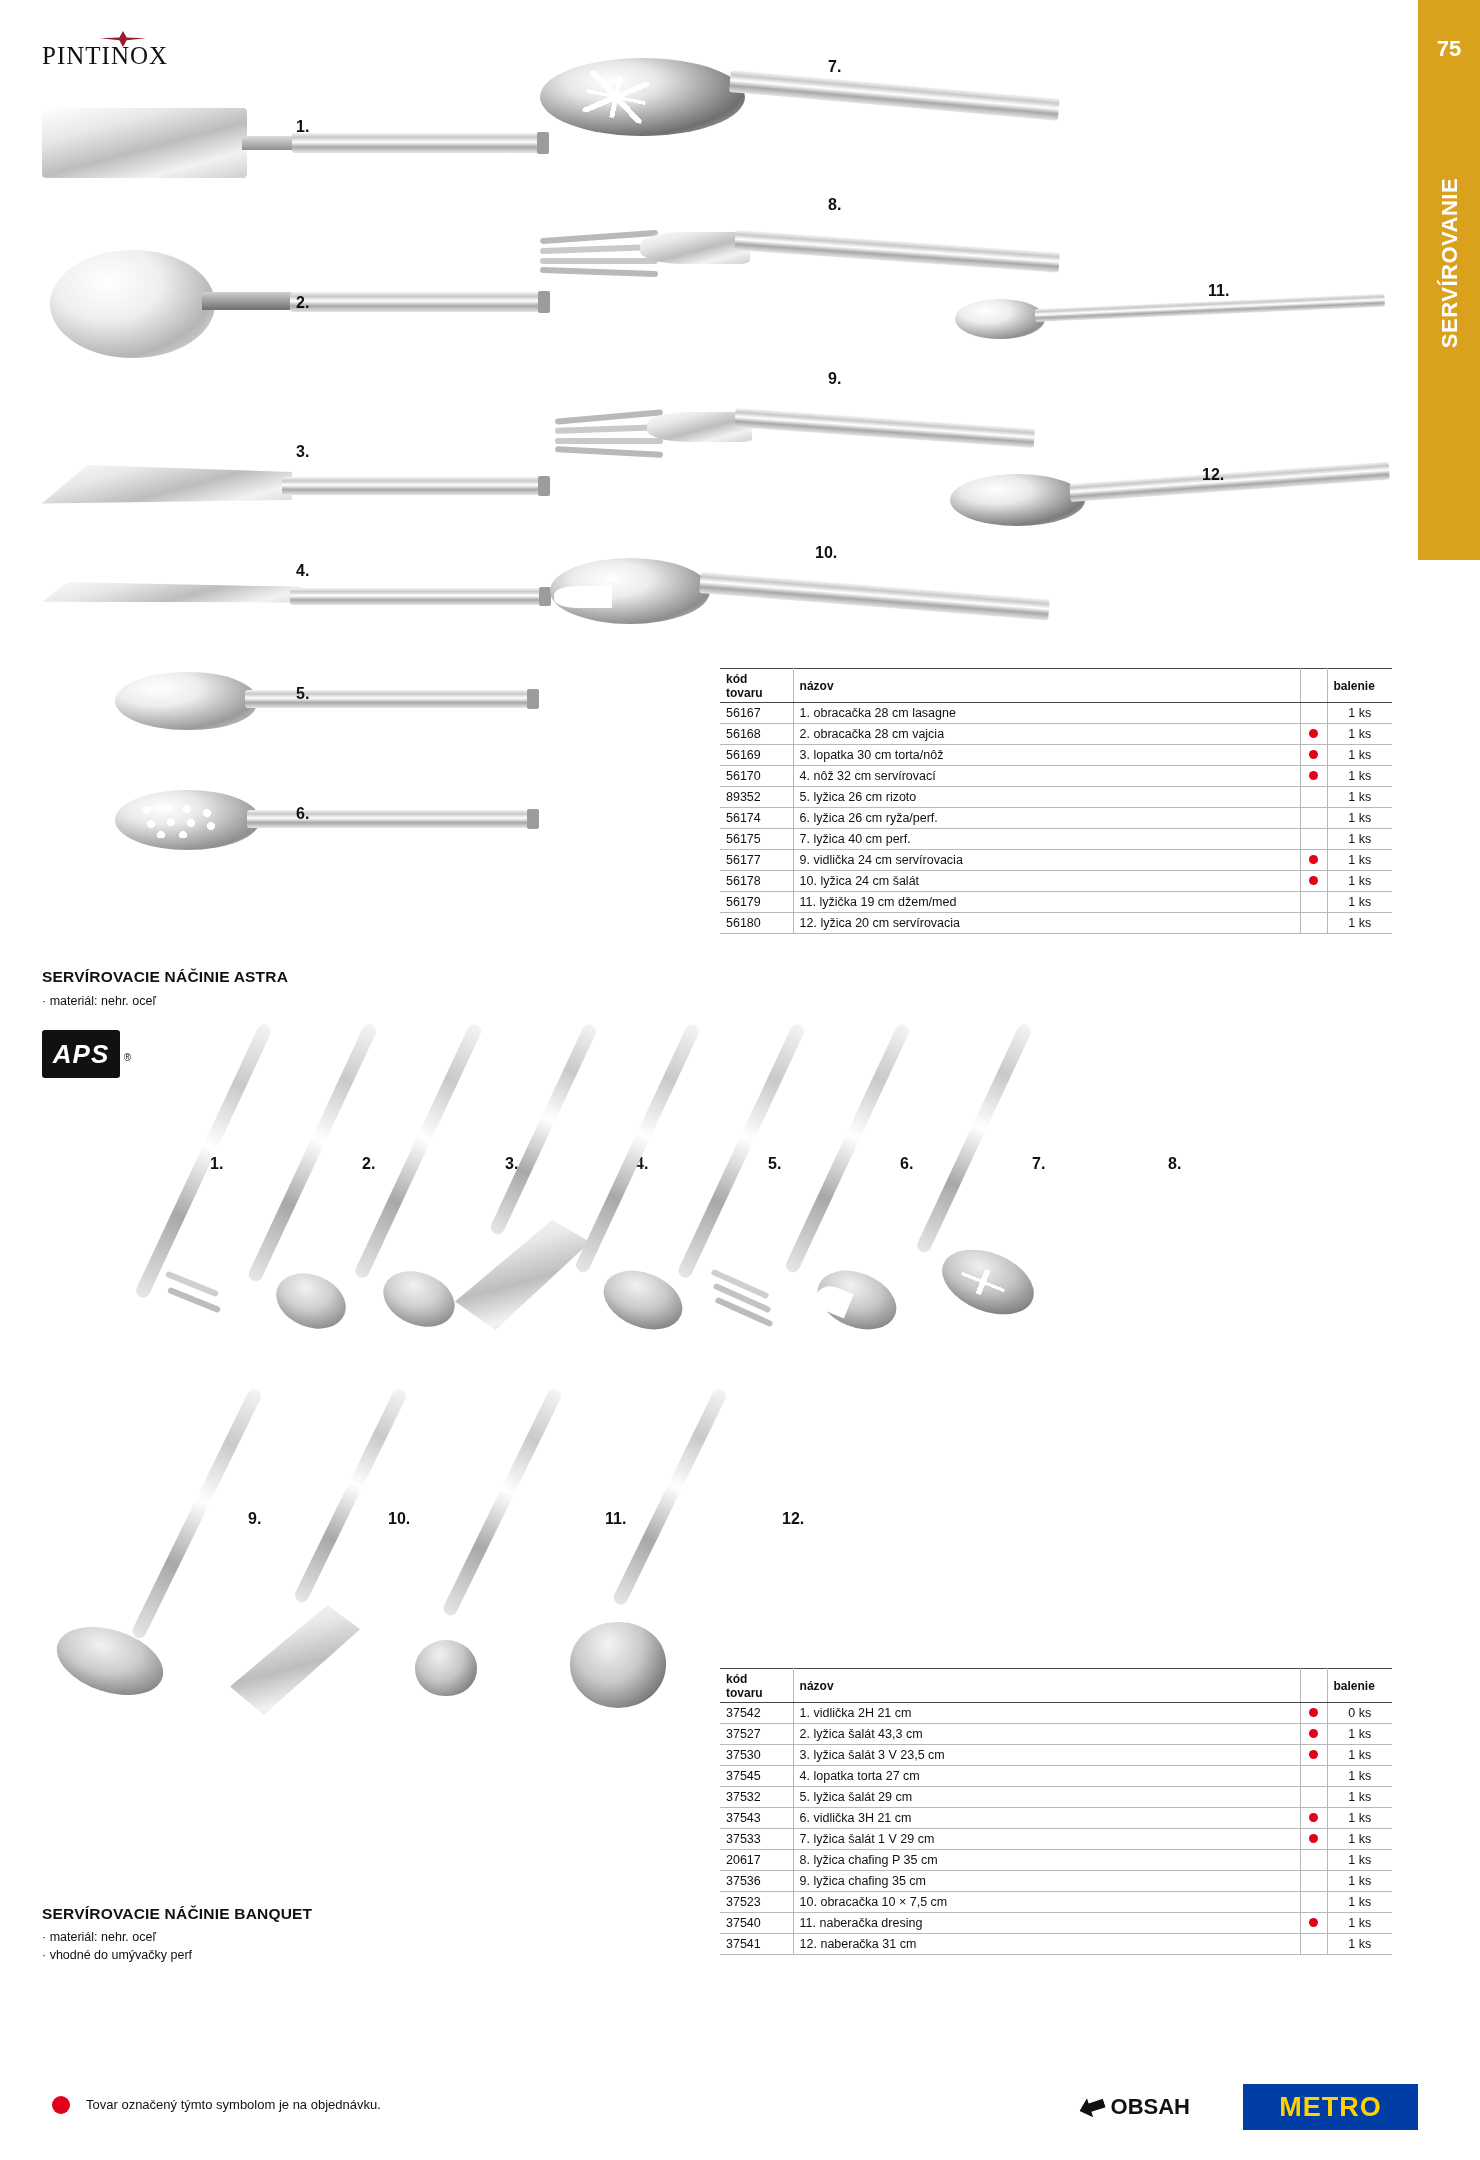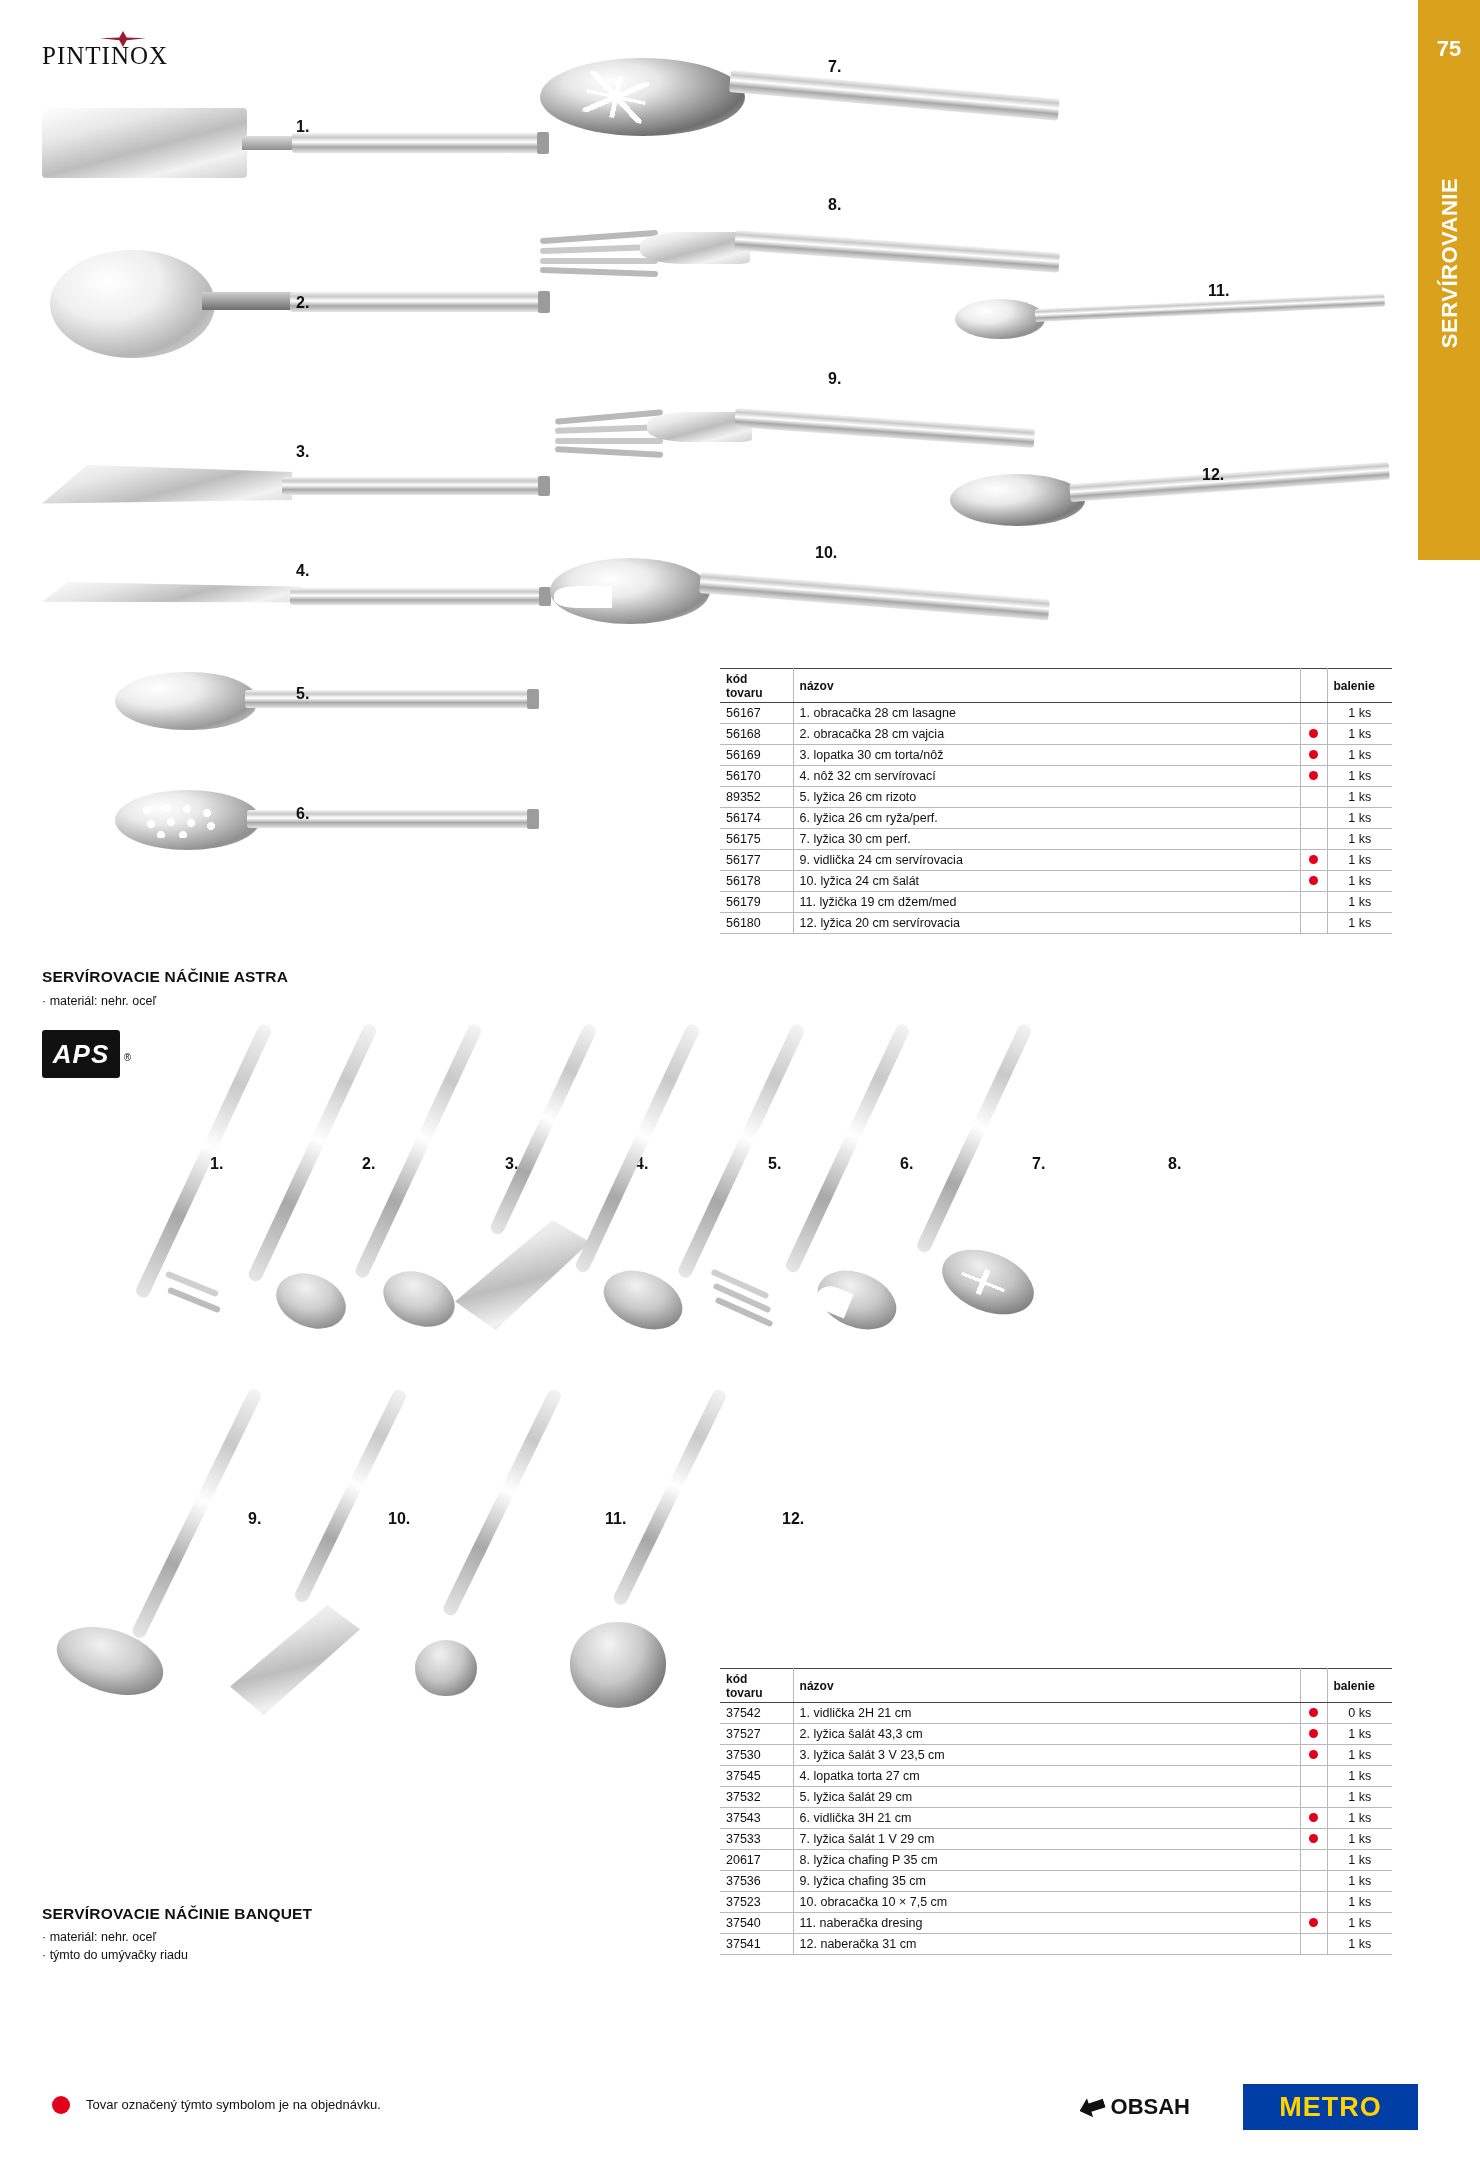--- a/index.html
+++ b/index.html
@@ -306,21 +306,21 @@
           <td class="col-pack">1 ks</td>
         </tr>
         <tr>
           <td class="col-code">56174</td>
           <td class="col-name">6. lyžica 26 cm ryža/perf.</td>
           <td class="col-dot"></td>
           <td class="col-pack">1 ks</td>
         </tr>
         <tr>
           <td class="col-code">56175</td>
-          <td class="col-name">7. lyžica 30 cm perf.</td>
+          <td class="col-name">7. lyžica 40 cm perf.</td>
           <td class="col-dot"></td>
           <td class="col-pack">1 ks</td>
         </tr>
         <tr>
           <td class="col-code">56177</td>
           <td class="col-name">9. vidlička 24 cm servírovacia</td>
           <td class="col-dot"><span class="dot"></span></td>
           <td class="col-pack">1 ks</td>
         </tr>
         <tr>
@@ -516,21 +516,21 @@
           <td class="col-name">12. naberačka 31 cm</td>
           <td class="col-dot"></td>
           <td class="col-pack">1 ks</td>
         </tr>
       </tbody>
   </table>
 
   <div class="caption-title" style="left:42px; top:1905px;">SERVÍROVACIE NÁČINIE BANQUET</div>
   <div class="caption-lines" style="left:42px; top:1928px;">
     <div>· materiál: nehr. oceľ</div>
-    <div>· týmto do umývačky riadu</div>
+    <div>· vhodné do umývačky perf</div>
   </div>
 
   <div class="footer-dot"></div>
   <div class="footer-note" style="left:86px;">Tovar označený týmto symbolom je na objednávku.</div>
 
   <div class="obsah">
     <span class="arrow"></span><span>OBSAH</span>
   </div>
 
   <div class="metro">

